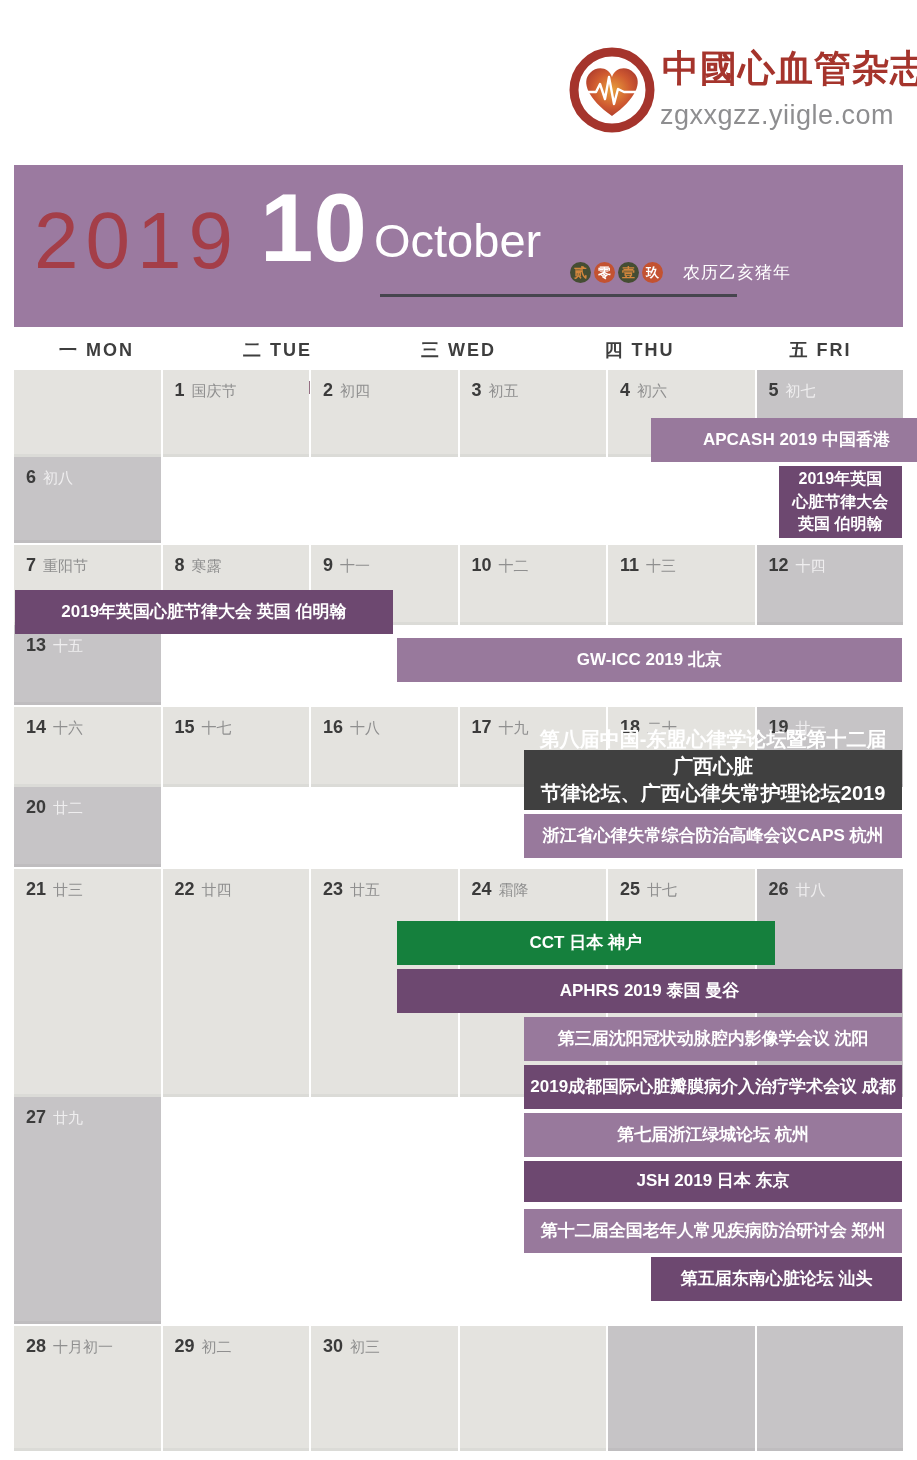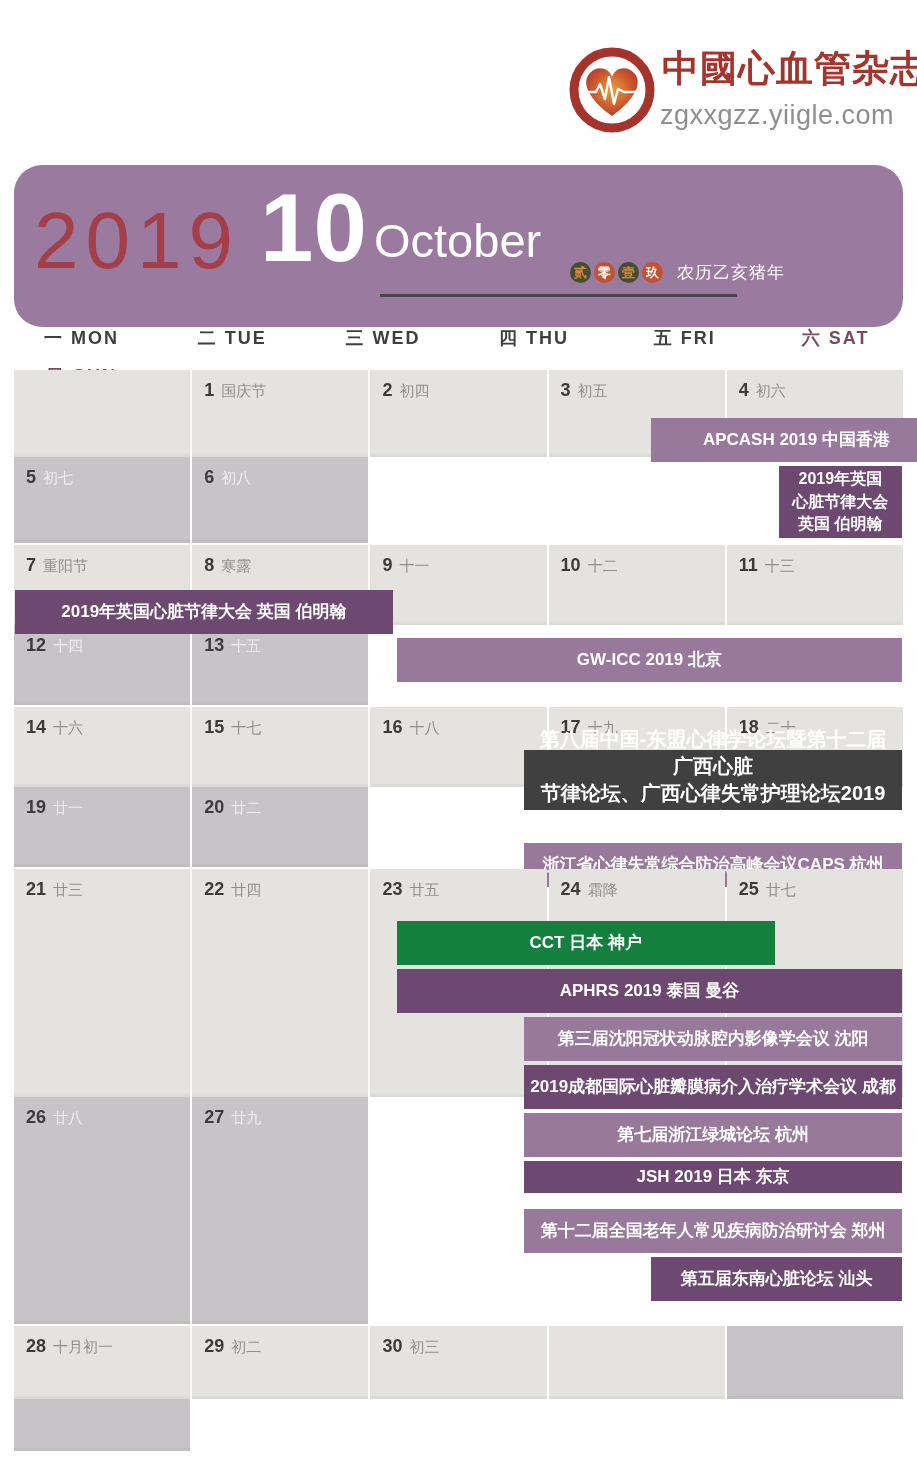--- a/index.html
+++ b/index.html
@@ -7,43 +7,43 @@
         font-family:"Liberation Sans", sans-serif;}
 
   
   .logo-block{position:absolute;left:568px;top:38px;width:345px;height:120px;}
   .logo-icon{position:absolute;left:0;top:8px;width:88px;height:88px;}
   .logo-title{position:absolute;left:94px;top:6px;width:250px;font-family:"DejaVu Serif", serif;
               font-weight:bold;font-size:37px;color:#a5342c;letter-spacing:1px;white-space:nowrap;}
   .logo-url{position:absolute;left:92px;top:62px;font-size:27px;color:#8e8e90;letter-spacing:0.5px;white-space:nowrap;}
 
   
-  .band{position:absolute;left:14px;top:165px;width:889px;height:162px;background:#9b7aa0;border-radius:28px;}
+  .band{position:absolute;left:14px;top:165px;width:889px;height:162px;background:#9b7aa0;}
   .band-year{position:absolute;left:20px;top:30px;font-size:80px;color:#a43e48;
              letter-spacing:7px;font-weight:400;}
   .band-month-num{position:absolute;left:246px;top:8px;font-size:96px;font-weight:bold;color:#fff;}
   .band-month-name{position:absolute;left:360px;top:48px;font-size:47px;color:#fff;}
   .band-underline{position:absolute;left:366px;top:129px;width:357px;height:3px;background:#46454e;}
   .lunar-row{position:absolute;left:556px;top:96px;display:flex;align-items:center;gap:3px;}
   .badge{width:21px;height:21px;border-radius:50%;font-size:13px;line-height:21px;
          text-align:center;font-weight:bold;flex:0 0 auto;}
   .badge.dark{background:#454d33;color:#d3863c;}
   .badge.orange{background:#c35231;color:#fff;}
-  .lunar-year{color:#fff;font-size:17px;margin-left:11px;letter-spacing:1px;white-space:nowrap;}
+  .lunar-year{color:#fff;font-size:17px;margin-left:17px;letter-spacing:1px;white-space:nowrap;}
 
   
-  .weekday-row{position:absolute;left:14px;top:319px;width:889px;height:38px;
-               display:grid;grid-template-columns:repeat(6,1fr);column-gap:16px;}
+  .weekday-row{position:absolute;left:14px;top:331px;width:889px;height:38px;
+               display:grid;grid-template-columns:repeat(5,1fr);column-gap:16px;}
   .weekday-cell{text-align:center;font-weight:bold;font-size:18px;color:#3e3e3e;
                 letter-spacing:2px;line-height:38px;white-space:nowrap;}
   .weekday-cell.weekend{color:#7a4a63;}
 
   
   .calendar{position:absolute;left:14px;top:370px;width:889px;}
-  .week-row{position:relative;display:grid;grid-template-columns:repeat(5,1fr);
+  .week-row{position:relative;display:grid;grid-template-columns:repeat(6,1fr);
             column-gap:2px;margin-bottom:2px;}
   .day-cell{background:#e4e3df;box-sizing:border-box;padding:10px 0 0 12px;
             border-bottom:3px solid rgba(0,0,0,0.035);overflow:hidden;}
   .day-cell.weekend{background:#c6c4c6;}
   .date-number{font-weight:bold;font-size:18px;color:#3b3b3b;}
   .lunar-label{font-size:15px;color:#8f8f8f;margin-left:7px;white-space:nowrap;}
   .day-cell.weekend .lunar-label{color:#efeeef;}
   .event-bar{position:absolute;color:#fff;font-weight:bold;font-size:17px;text-align:center;
              display:flex;align-items:center;justify-content:center;white-space:pre-line;
              line-height:1.35;box-sizing:border-box;padding:0 6px;}
@@ -124,36 +124,36 @@
       <div class="week-row" style="height: 160px;">
         <div class="day-cell"><span class="date-number">14</span><span class="lunar-label">十六</span></div>
         <div class="day-cell"><span class="date-number">15</span><span class="lunar-label">十七</span></div>
         <div class="day-cell"><span class="date-number">16</span><span class="lunar-label">十八</span></div>
         <div class="day-cell"><span class="date-number">17</span><span class="lunar-label">十九</span></div>
         <div class="day-cell"><span class="date-number">18</span><span class="lunar-label">二十</span></div>
         <div class="day-cell weekend"><span class="date-number">19</span><span class="lunar-label">廿一</span></div>
         <div class="day-cell weekend"><span class="date-number">20</span><span class="lunar-label">廿二</span></div>
         <div class="event-bar" style="top: 43px; height: 60px; left: 510.143px; width: 377.857px; background: #404040; font-size: 20px;">第八届中国-东盟心律学论坛暨第十二届广西心脏
 节律论坛、广西心律失常护理论坛2019  南宁</div>
-        <div class="event-bar" style="top: 107px; height: 44px; left: 510.143px; width: 377.857px; background: rgb(152, 121, 156); margin-top: 29px;">浙江省心律失常综合防治高峰会议CAPS  杭州</div>
+        <div class="event-bar" style="top: 107px; height: 44px; left: 510.143px; width: 377.857px; background: rgb(152, 121, 156);">浙江省心律失常综合防治高峰会议CAPS  杭州</div>
       </div>
       <div class="week-row" style="height: 455px;">
         <div class="day-cell"><span class="date-number">21</span><span class="lunar-label">廿三</span></div>
         <div class="day-cell"><span class="date-number">22</span><span class="lunar-label">廿四</span></div>
         <div class="day-cell"><span class="date-number">23</span><span class="lunar-label">廿五</span></div>
         <div class="day-cell"><span class="date-number">24</span><span class="lunar-label">霜降</span></div>
         <div class="day-cell"><span class="date-number">25</span><span class="lunar-label">廿七</span></div>
         <div class="day-cell weekend"><span class="date-number">26</span><span class="lunar-label">廿八</span></div>
         <div class="day-cell weekend"><span class="date-number">27</span><span class="lunar-label">廿九</span></div>
         <div class="event-bar" style="top: 52px; height: 44px; left: 382.857px; width: 377.857px; background: #15803d;">CCT   日本 神户</div>
         <div class="event-bar" style="top: 100px; height: 44px; left: 382.857px; width: 505.143px; background: rgb(109, 72, 112);">APHRS 2019  泰国 曼谷</div>
         <div class="event-bar" style="top: 148px; height: 44px; left: 510.143px; width: 377.857px; background: rgb(152, 121, 156);">第三届沈阳冠状动脉腔内影像学会议 沈阳</div>
         <div class="event-bar" style="top: 196px; height: 44px; left: 510.143px; width: 377.857px; background: rgb(109, 72, 112);">2019成都国际心脏瓣膜病介入治疗学术会议 成都</div>
         <div class="event-bar" style="top: 244px; height: 44px; left: 510.143px; width: 377.857px; background: rgb(152, 121, 156);">第七届浙江绿城论坛 杭州</div>
-        <div class="event-bar" style="top: 292px; height: 32px; left: 510.143px; width: 377.857px; background: rgb(109, 72, 112);">JSH 2019  日本 东京</div>
+        <div class="event-bar" style="top: 292px; height: 41px; left: 510.143px; width: 377.857px; background: rgb(109, 72, 112);">JSH 2019  日本 东京</div>
         <div class="event-bar" style="top: 340px; height: 44px; left: 510.143px; width: 377.857px; background: rgb(152, 121, 156);">第十二届全国老年人常见疾病防治研讨会 郑州</div>
         <div class="event-bar" style="top: 388px; height: 44px; left: 637.429px; width: 250.571px; background: rgb(109, 72, 112);">第五届东南心脏论坛 汕头</div>
       </div>
       <div class="week-row" style="height: 125px;">
         <div class="day-cell"><span class="date-number">28</span><span class="lunar-label">十月初一</span></div>
         <div class="day-cell"><span class="date-number">29</span><span class="lunar-label">初二</span></div>
         <div class="day-cell"><span class="date-number">30</span><span class="lunar-label">初三</span></div>
         <div class="day-cell"></div>
         <div class="day-cell weekend"></div>
         <div class="day-cell weekend"></div>

